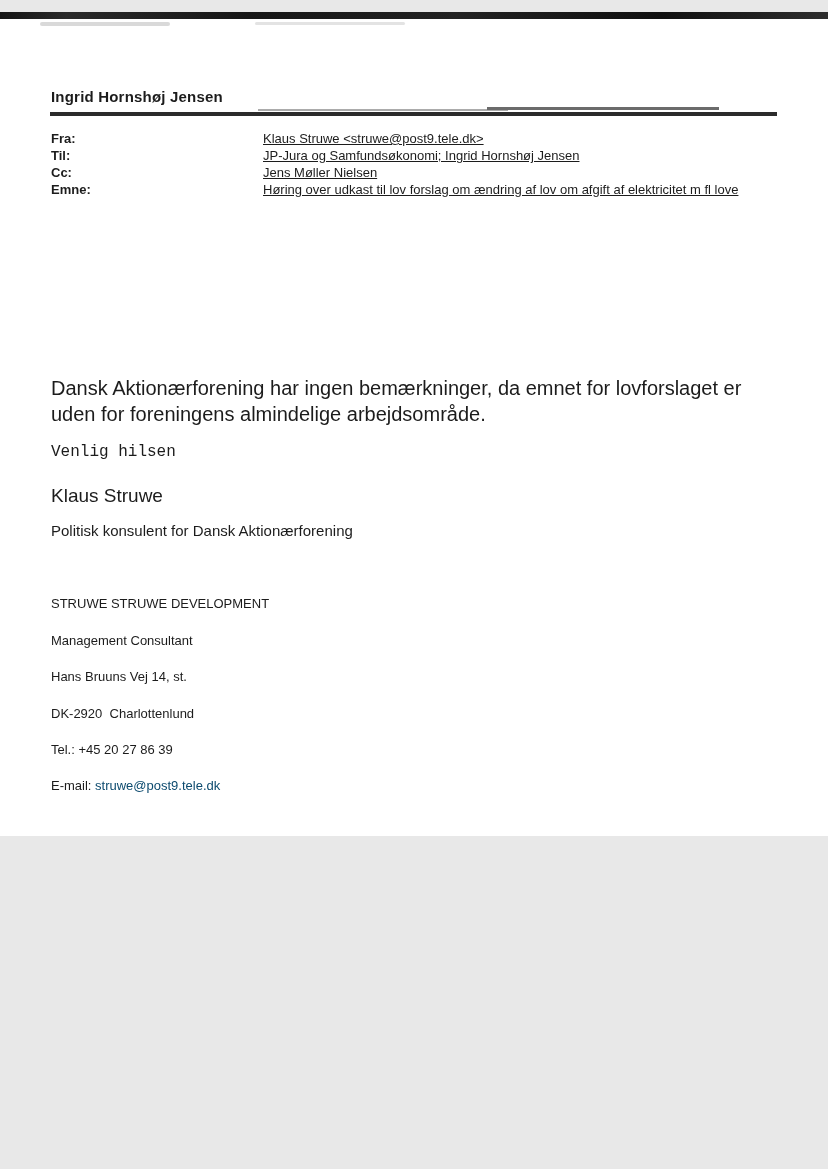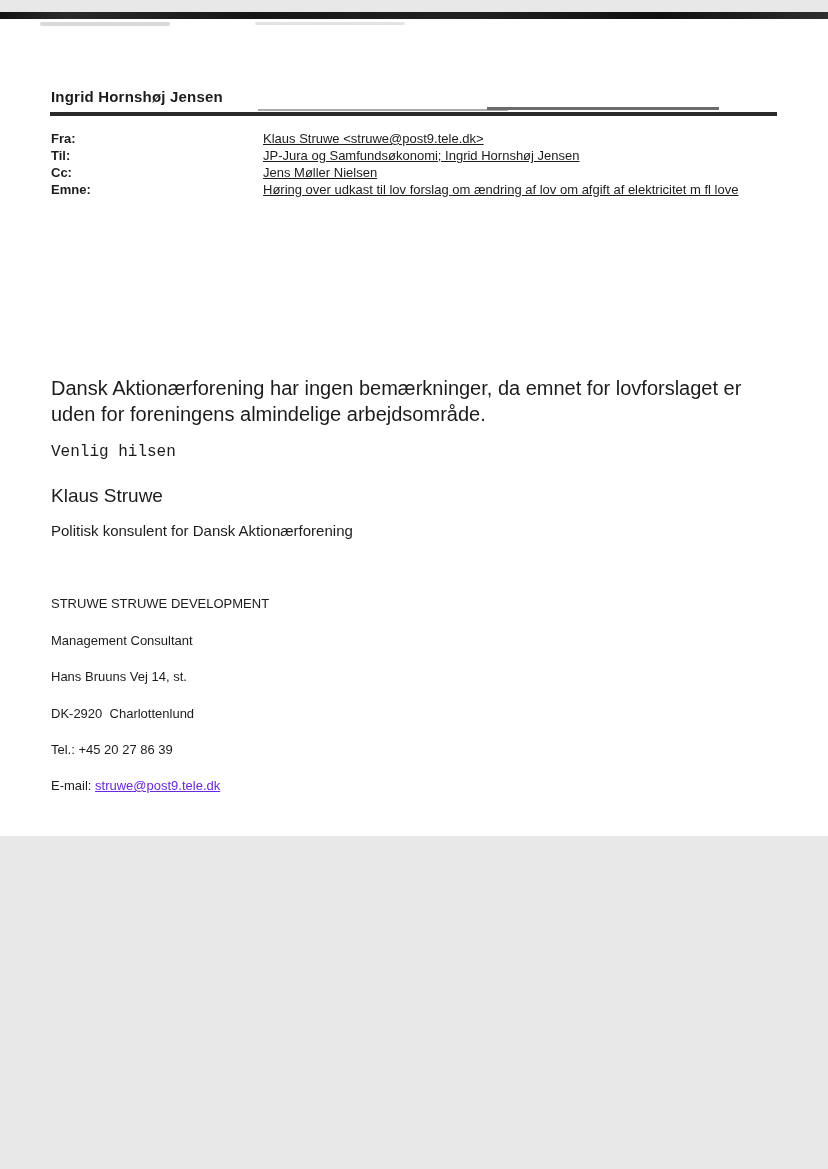--- a/index.html
+++ b/index.html
@@ -48,21 +48,21 @@
   .closing { position: absolute; top: 431px; left: 51px; font-size: 16px; font-family: Liberation Mono, monospace; }
   .sig-name  { position: absolute; top: 473px; left: 51px; font-size: 19px; }
   .sig-title { position: absolute; top: 510px; left: 51px; font-size: 15px; }
   .line { position: absolute; left: 51px; font-size: 13px; white-space: pre-wrap; }
   .l-company { top: 584px; }
   .l-role    { top: 621px; }
   .l-addr1   { top: 657px; }
   .l-addr2   { top: 694px; }
   .l-phone   { top: 730px; }
   .l-email   { top: 766px; }
-  .email-link { color: #6d28d9; text-decoration: underline; cursor: pointer; }
+  .email-link { color: #0c4a6e; cursor: pointer; }
   .page-number {
     position: absolute; top: 1117px; left: 0; width: 828px;
     text-align: center; font-size: 11px; color: #222;
   }
 </style>
 </head>
 <body>
 
 <div class="page">
 

